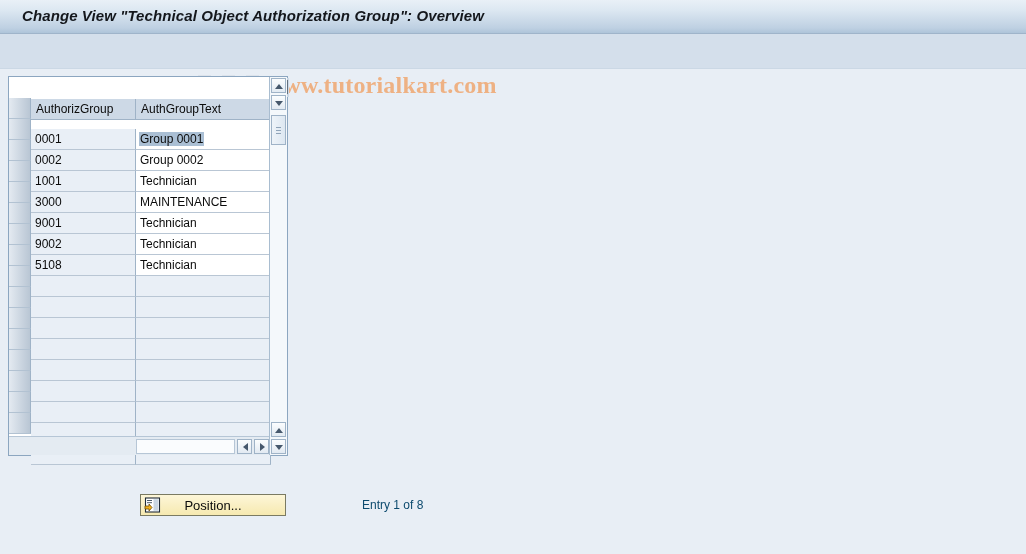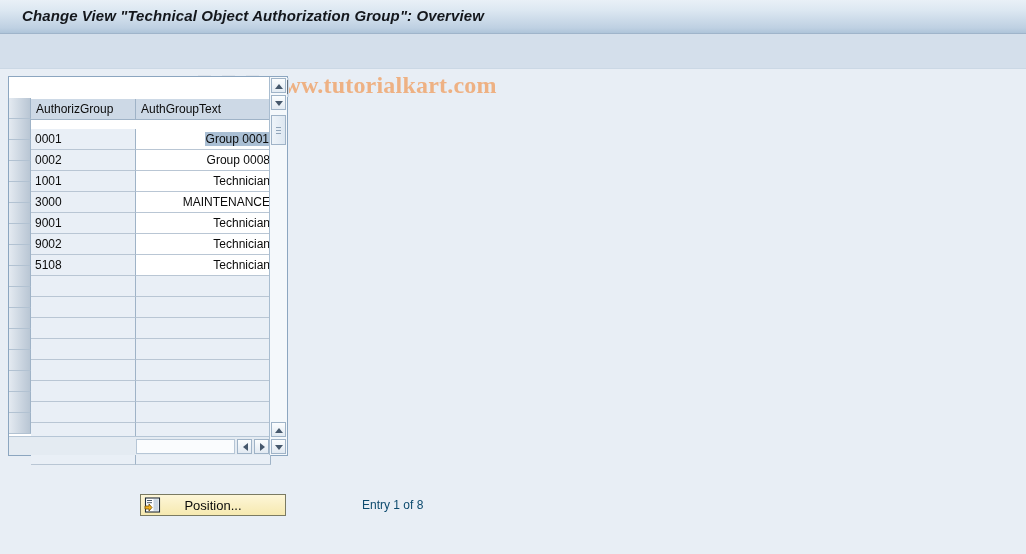--- a/index.html
+++ b/index.html
@@ -161,21 +161,21 @@
     color: #0b0b0b;
     padding: 3px 0 0 4px;
     white-space: nowrap;
     overflow: hidden;
     background: #ffffff;
     margin-top: 31px;
   }
   .c1 { left: 22px;  width: 105px; }
   .c2 { left: 127px; width: 135px; }
   .row.filled .c1 { background: #e9eff6; }
-  .row.filled .c2 { background: #ffffff; text-align: right; }
+  .row.filled .c2 { background: #ffffff; }
   .row.empty .c1,
   .row.empty .c2 { background: #e9eff6; }
   .row.empty .cell-sel {
     background: linear-gradient(to right, #e4eaf1 0%, #ccd6e1 55%, #b9c6d4 100%);
   }
   .cellsel-hl {
     display: inline-block;
     background: #aabfd4;
     padding: 0 1px;
     margin: -1px 0 0 -1px;
@@ -421,21 +421,21 @@
 
     <div class="rows-area" id="rows-area">
         <div class="row filled">
           <div class="cell-sel"></div>
           <div class="cell c1">0001</div>
           <div class="cell c2"><span class="cellsel-hl">Group 0001</span></div>
         </div>
         <div class="row filled">
           <div class="cell-sel"></div>
           <div class="cell c1">0002</div>
-          <div class="cell c2">Group 0008</div>
+          <div class="cell c2">Group 0002</div>
         </div>
         <div class="row filled">
           <div class="cell-sel"></div>
           <div class="cell c1">1001</div>
           <div class="cell c2">Technician</div>
         </div>
         <div class="row filled">
           <div class="cell-sel"></div>
           <div class="cell c1">3000</div>
           <div class="cell c2">MAINTENANCE</div>

